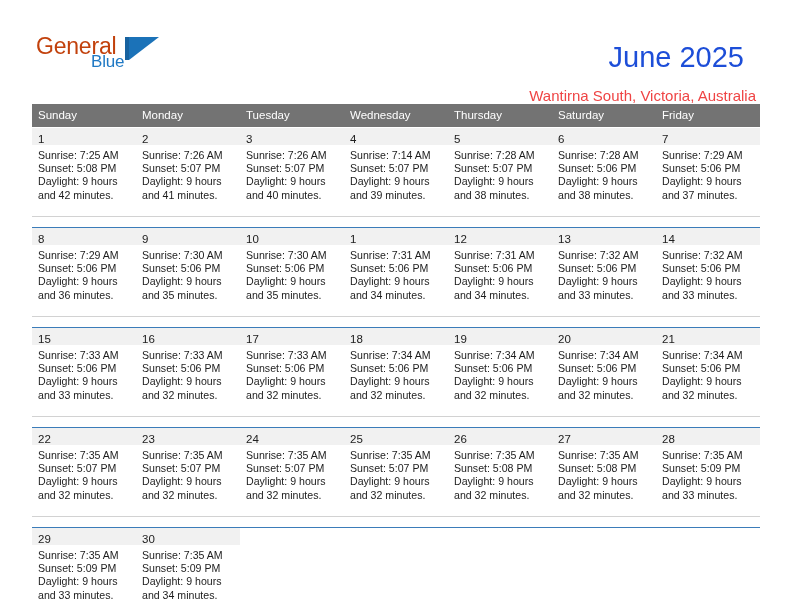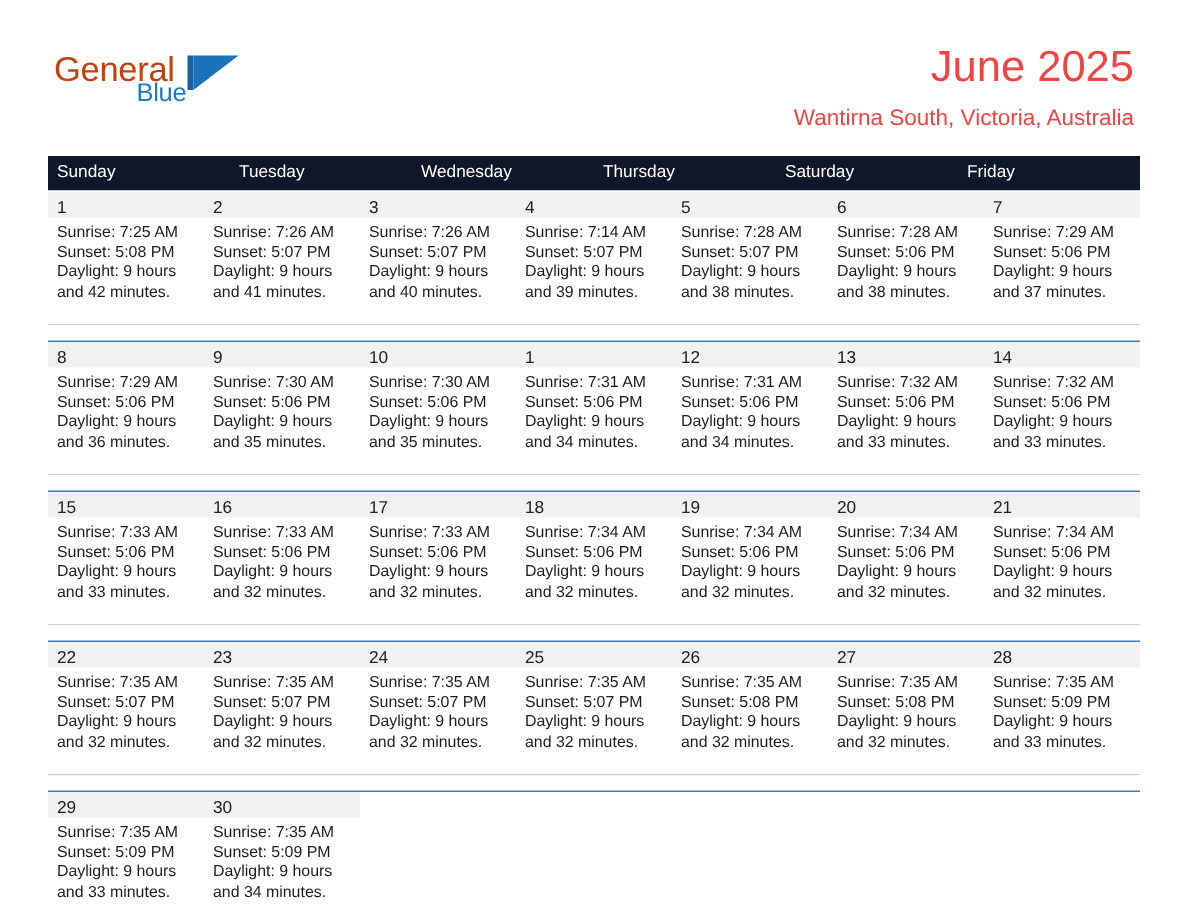--- a/index.html
+++ b/index.html
@@ -82,24 +82,24 @@
   }
 
   .title-block {
     position: absolute;
     right: 36px;
     top: 28px;
     text-align: right;
   }
   .cal-title {
     font-size: 29px;
-    color: #ef4444;
+    color: #1d4ed8;
     line-height: 34px;
     font-weight: normal;
-    margin: 0;
+    margin: 12px;
     white-space: nowrap;
   }
   .cal-subtitle {
     font-size: 15px;
     color: #ef4444;
     line-height: 20px;
     margin-top: 7px;
     white-space: nowrap;
   }
 
@@ -107,21 +107,21 @@
   .calendar {
     position: absolute;
     left: 32px;
     top: 104px;
     width: 728px;
   }
 
   .weekday-row {
     display: flex;
     width: 100%;
-    background: #0f172a;
+    background: #737373;
   }
   .weekday-cell {
     flex: 1 1 0;
     box-sizing: border-box;
     padding: 4px 6px 5px 6px;
     font-size: 11.5px;
     color: #ffffff;
     line-height: 14px;
     white-space: nowrap;
     overflow: hidden;
@@ -196,20 +196,21 @@
       <h1 class="cal-title">June 2025</h1>
       <div class="cal-subtitle">Wantirna South, Victoria, Australia</div>
     </div>
 
   </div>
 
   <div class="calendar">
 
     <div class="weekday-row">
       <div class="weekday-cell">Sunday</div>
+      <div class="weekday-cell">Monday</div>
       <div class="weekday-cell">Tuesday</div>
       <div class="weekday-cell">Wednesday</div>
       <div class="weekday-cell">Thursday</div>
       <div class="weekday-cell">Saturday</div>
       <div class="weekday-cell">Friday</div>
     </div>
 
     <div class="week-row first">
       <div class="day-cell">
         <div class="daynum-bar"><span class="daynum">1</span></div>

